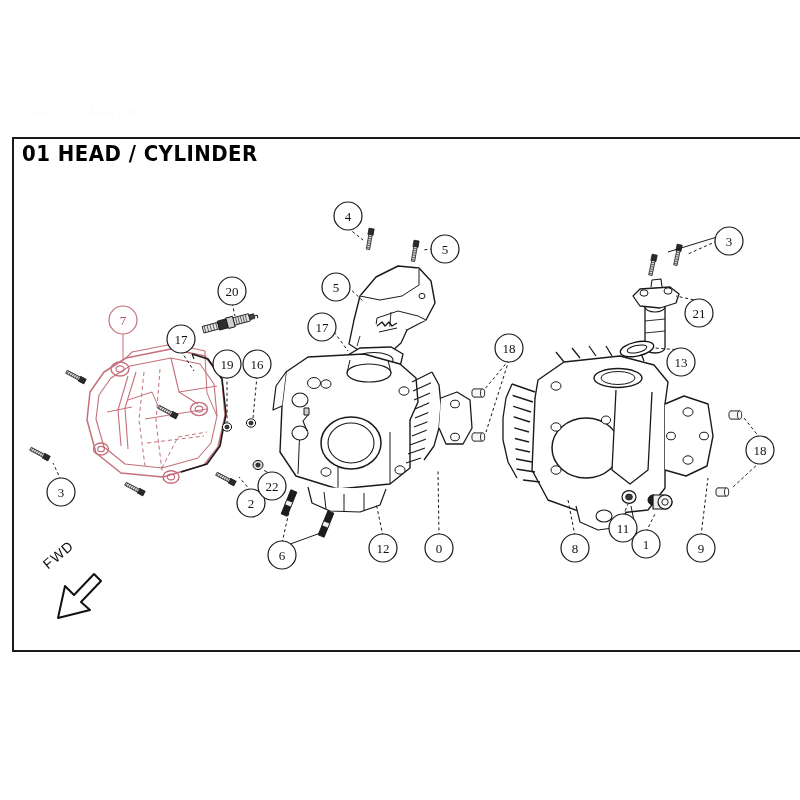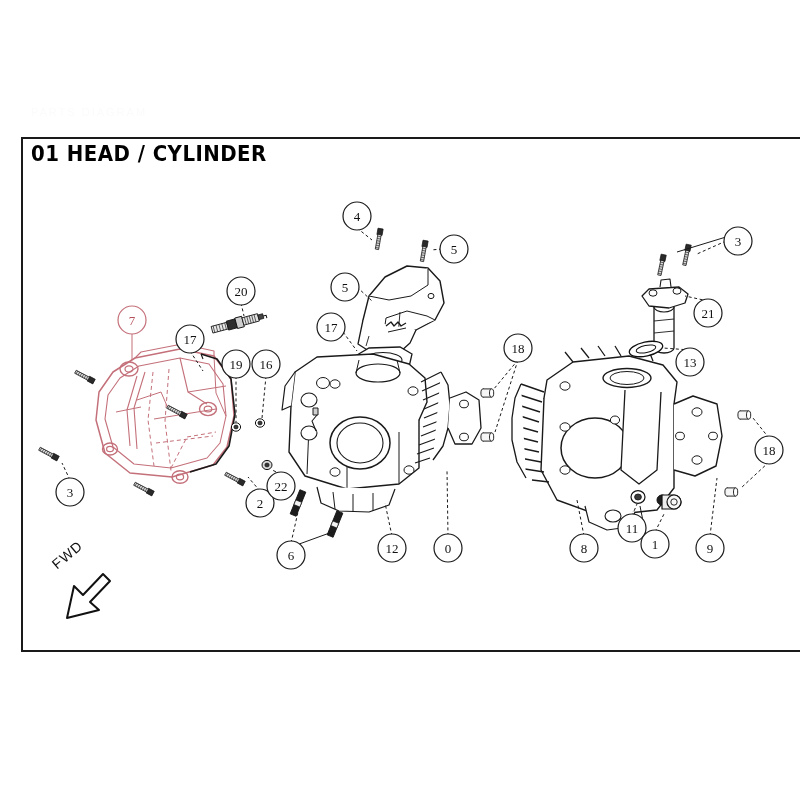--- a/index.html
+++ b/index.html
@@ -9,21 +9,21 @@
   }
   body {
     width: 800px;
     height: 800px;
     font-family: "Liberation Sans", sans-serif;
     position: relative;
     overflow: hidden;
   }
   #page {
     position: absolute;
-    left: 17px; top: 0;
+    left: 8px; top: 0;
     width: 712px;
     height: 800px;
     background: #ffffff;
   }
   .ghost-text {
     position: absolute;
     left: 14px;
     top: 106px;
     font-size: 11px;
     color: #fbfbfb;

